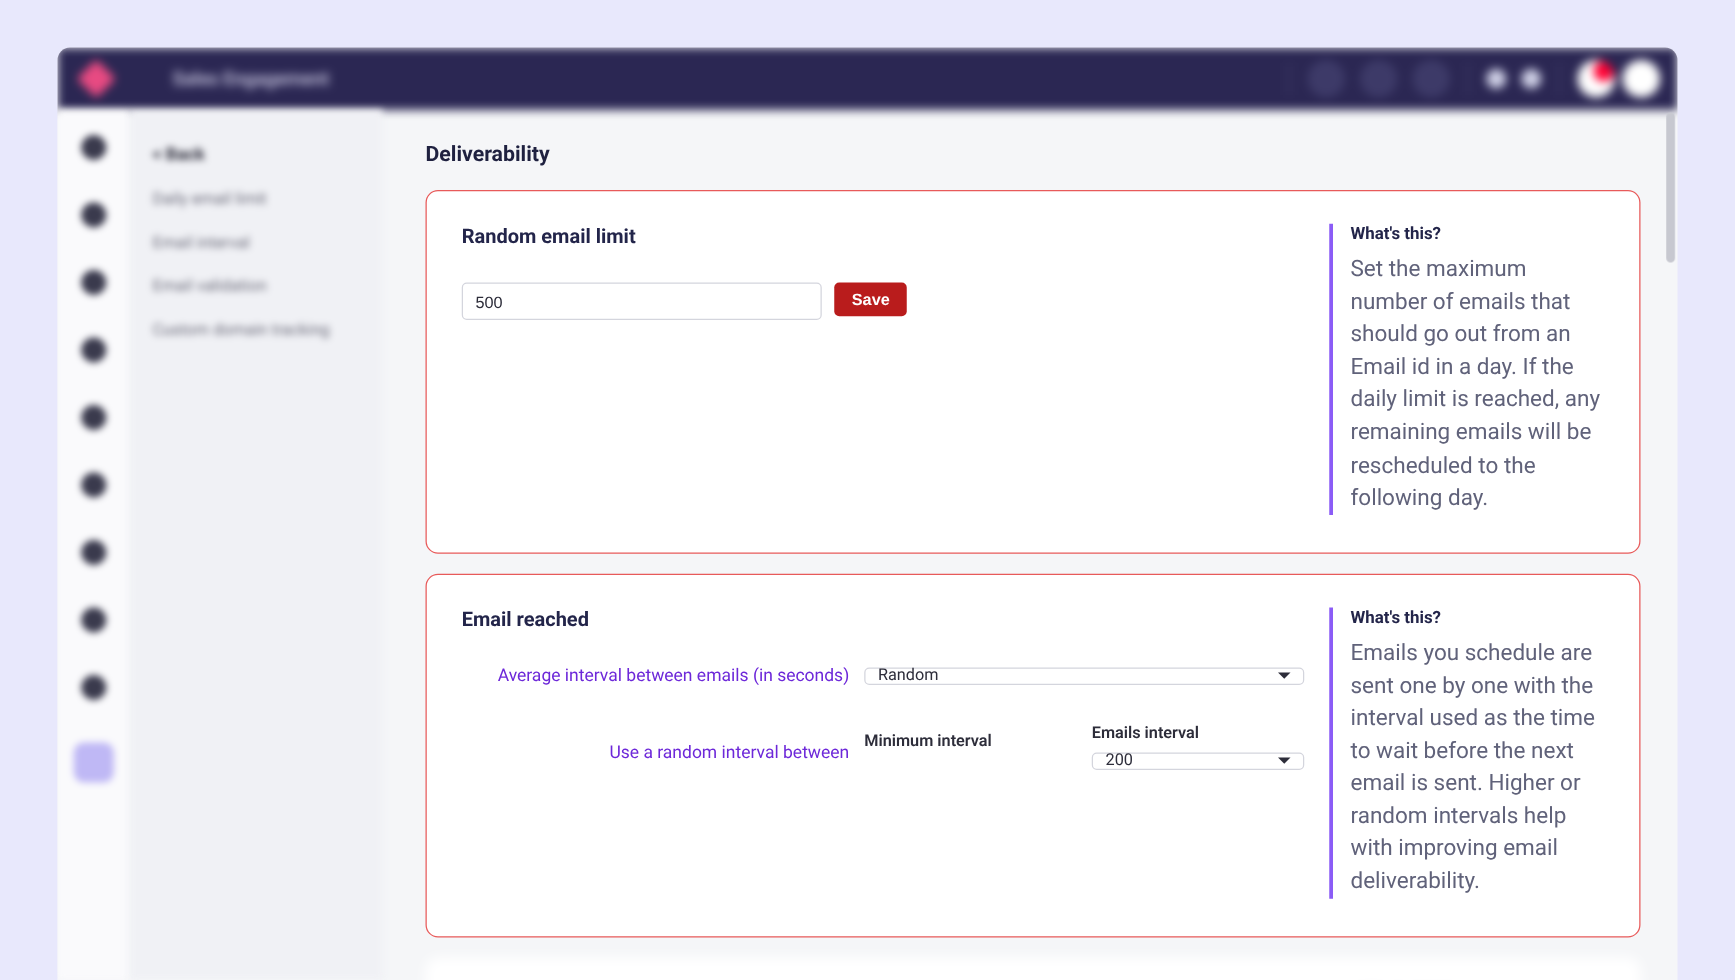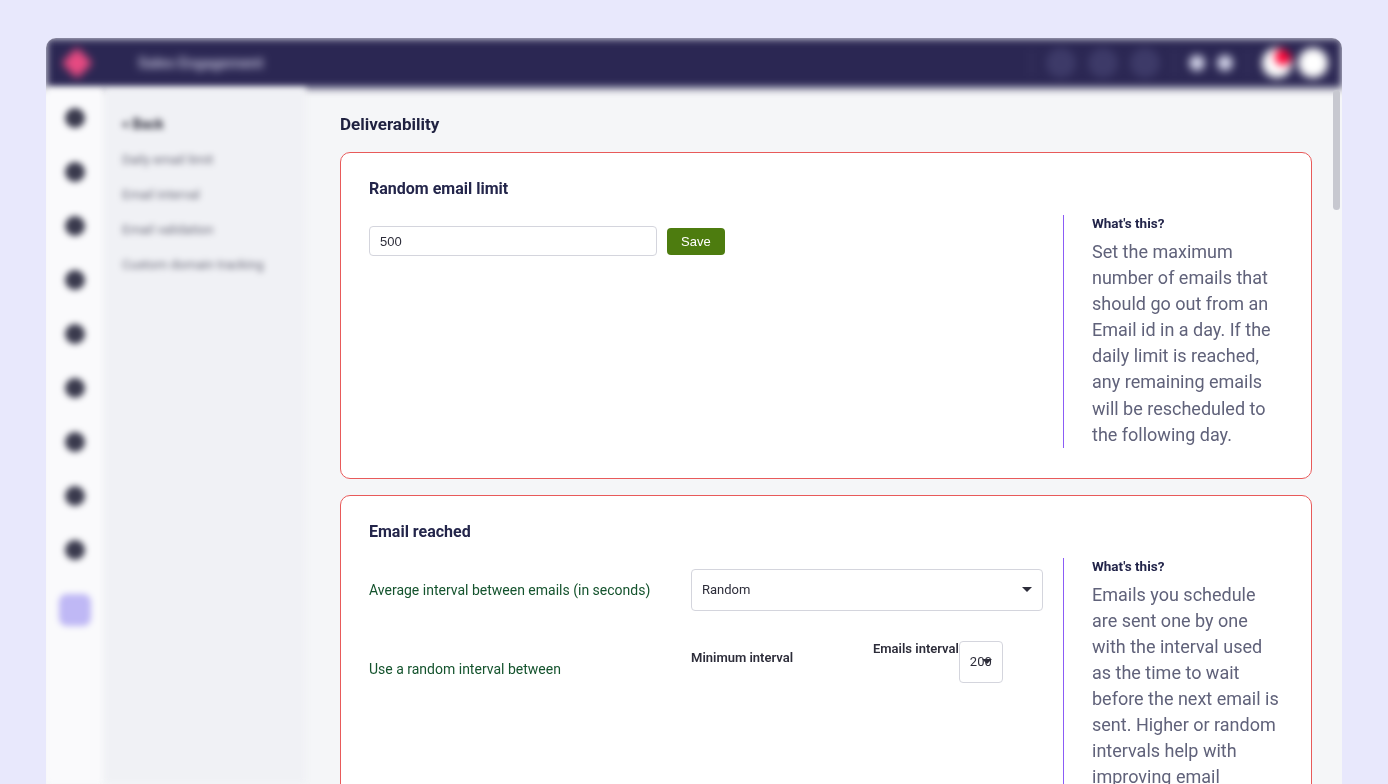--- a/index.html
+++ b/index.html
@@ -76,105 +76,105 @@
       border: 1.5px solid #e85a5a;
       border-radius: 10px;
       background: #fff;
       padding: 26px 28px 30px 28px;
       margin-bottom: 16px;
       display: flex;
     }
     .card-left { flex: 1; padding-right: 20px; }
     .card-right {
       width: 220px;
-      border-left: 1px solid #8b5cf6;
-      padding-left: 28px;
-      margin-top: 36px;
+      border-left: 3px solid #8b5cf6;
+      padding-left: 14px;
     }
     .card-heading {
       font-size: 16px;
       font-weight: 700;
       color: #23254a;
       margin-bottom: 28px;
     }
     .help-title {
       font-size: 13.5px;
       font-weight: 700;
       color: #23254a;
       margin-bottom: 8px;
     }
     .help-text {
       font-size: 18px;
       color: #60627a;
       line-height: 1.45;
     }
     .row-1 {
       display: flex;
-      align-items: center;
+      align-items: flex-start;
       gap: 10px;
     }
     .text-input {
       width: 288px;
       height: 30px;
       border: 1px solid #d4d5dd;
       border-radius: 4px;
       padding: 0 10px;
       font-size: 13px;
       color: #2d2d3a;
     }
     .save-btn {
-      background: #4d7c0f;
+      background: #b91c1c;
       color: #fff;
       border: none;
       border-radius: 4px;
       padding: 6px 14px;
       font-size: 13px;
-      font-weight: 400;
+      font-weight: 700;
       cursor: pointer;
     }
     .interval-grid {
       display: grid;
       grid-template-columns: 1fr 170px 170px;
       column-gap: 12px;
       row-gap: 30px;
       align-items: center;
     }
     .field-label-inline {
       font-size: 14px;
-      color: #14532d;
+      color: #6d28d9;
+      text-align: right;
     }
     .small-label {
       font-size: 13px;
       font-weight: 600;
       color: #2d2d3a;
       margin-bottom: 8px;
     }
     .select-box {
       position: relative;
       border: 1px solid #d4d5dd;
       border-radius: 4px;
-      height: 42px;
+      height: 14px;
       display: flex;
       align-items: center;
       padding: 0 10px;
       font-size: 13px;
       color: #2d2d3a;
       cursor: pointer;
       background: #fff;
     }
     .select-box .caret {
       position: absolute;
       right: 10px;
       width: 0; height: 0;
       border-left: 5px solid transparent;
       border-right: 5px solid transparent;
       border-top: 5px solid #2d2d3a;
     }
     .select-wide { grid-column: 2 / span 2; }
-    .interval-col { display: flex; flex-direction: row; }
+    .interval-col { display: flex; flex-direction: column; }
 
     .blurred-card {
       filter: blur(5px);
       border-radius: 10px;
       background:#fff;
       padding: 26px 28px;
       display:flex;
     }
     .blurred-card .h { font-weight:700; color:#23254a; font-size:16px; margin-bottom: 20px;}
     .blurred-card .pill { display:inline-block; background:#d8e6fb; color:#4a7fd4; border-radius:4px; padding:4px 10px; font-size:12px; margin-right:10px;}

